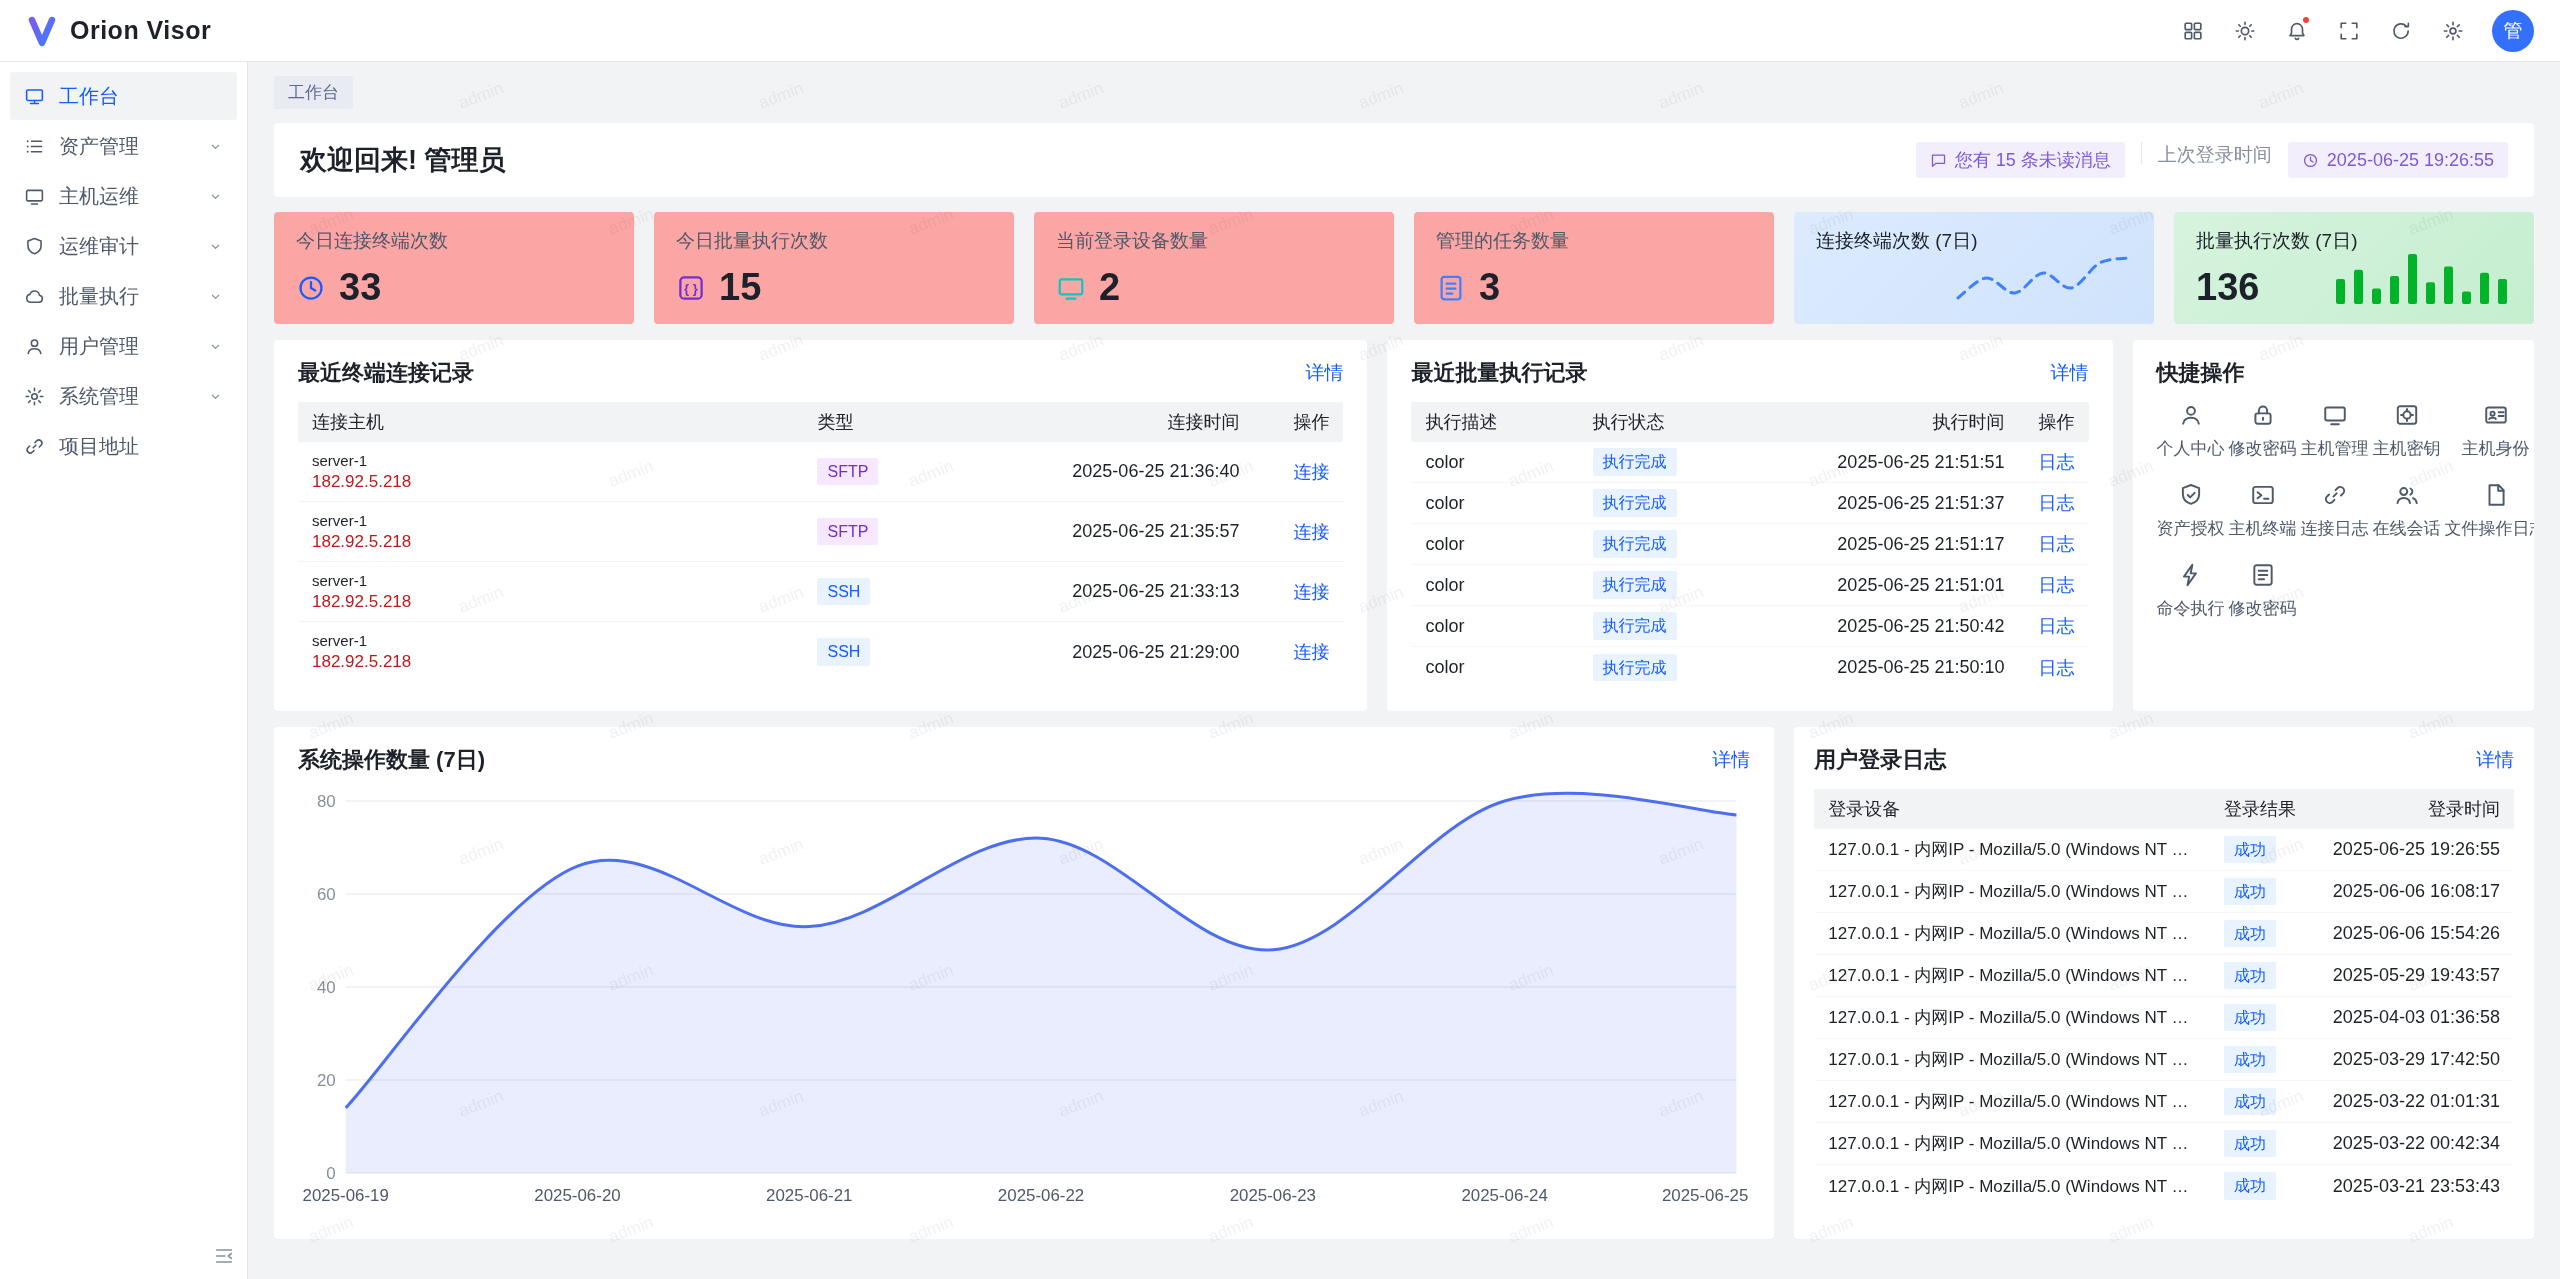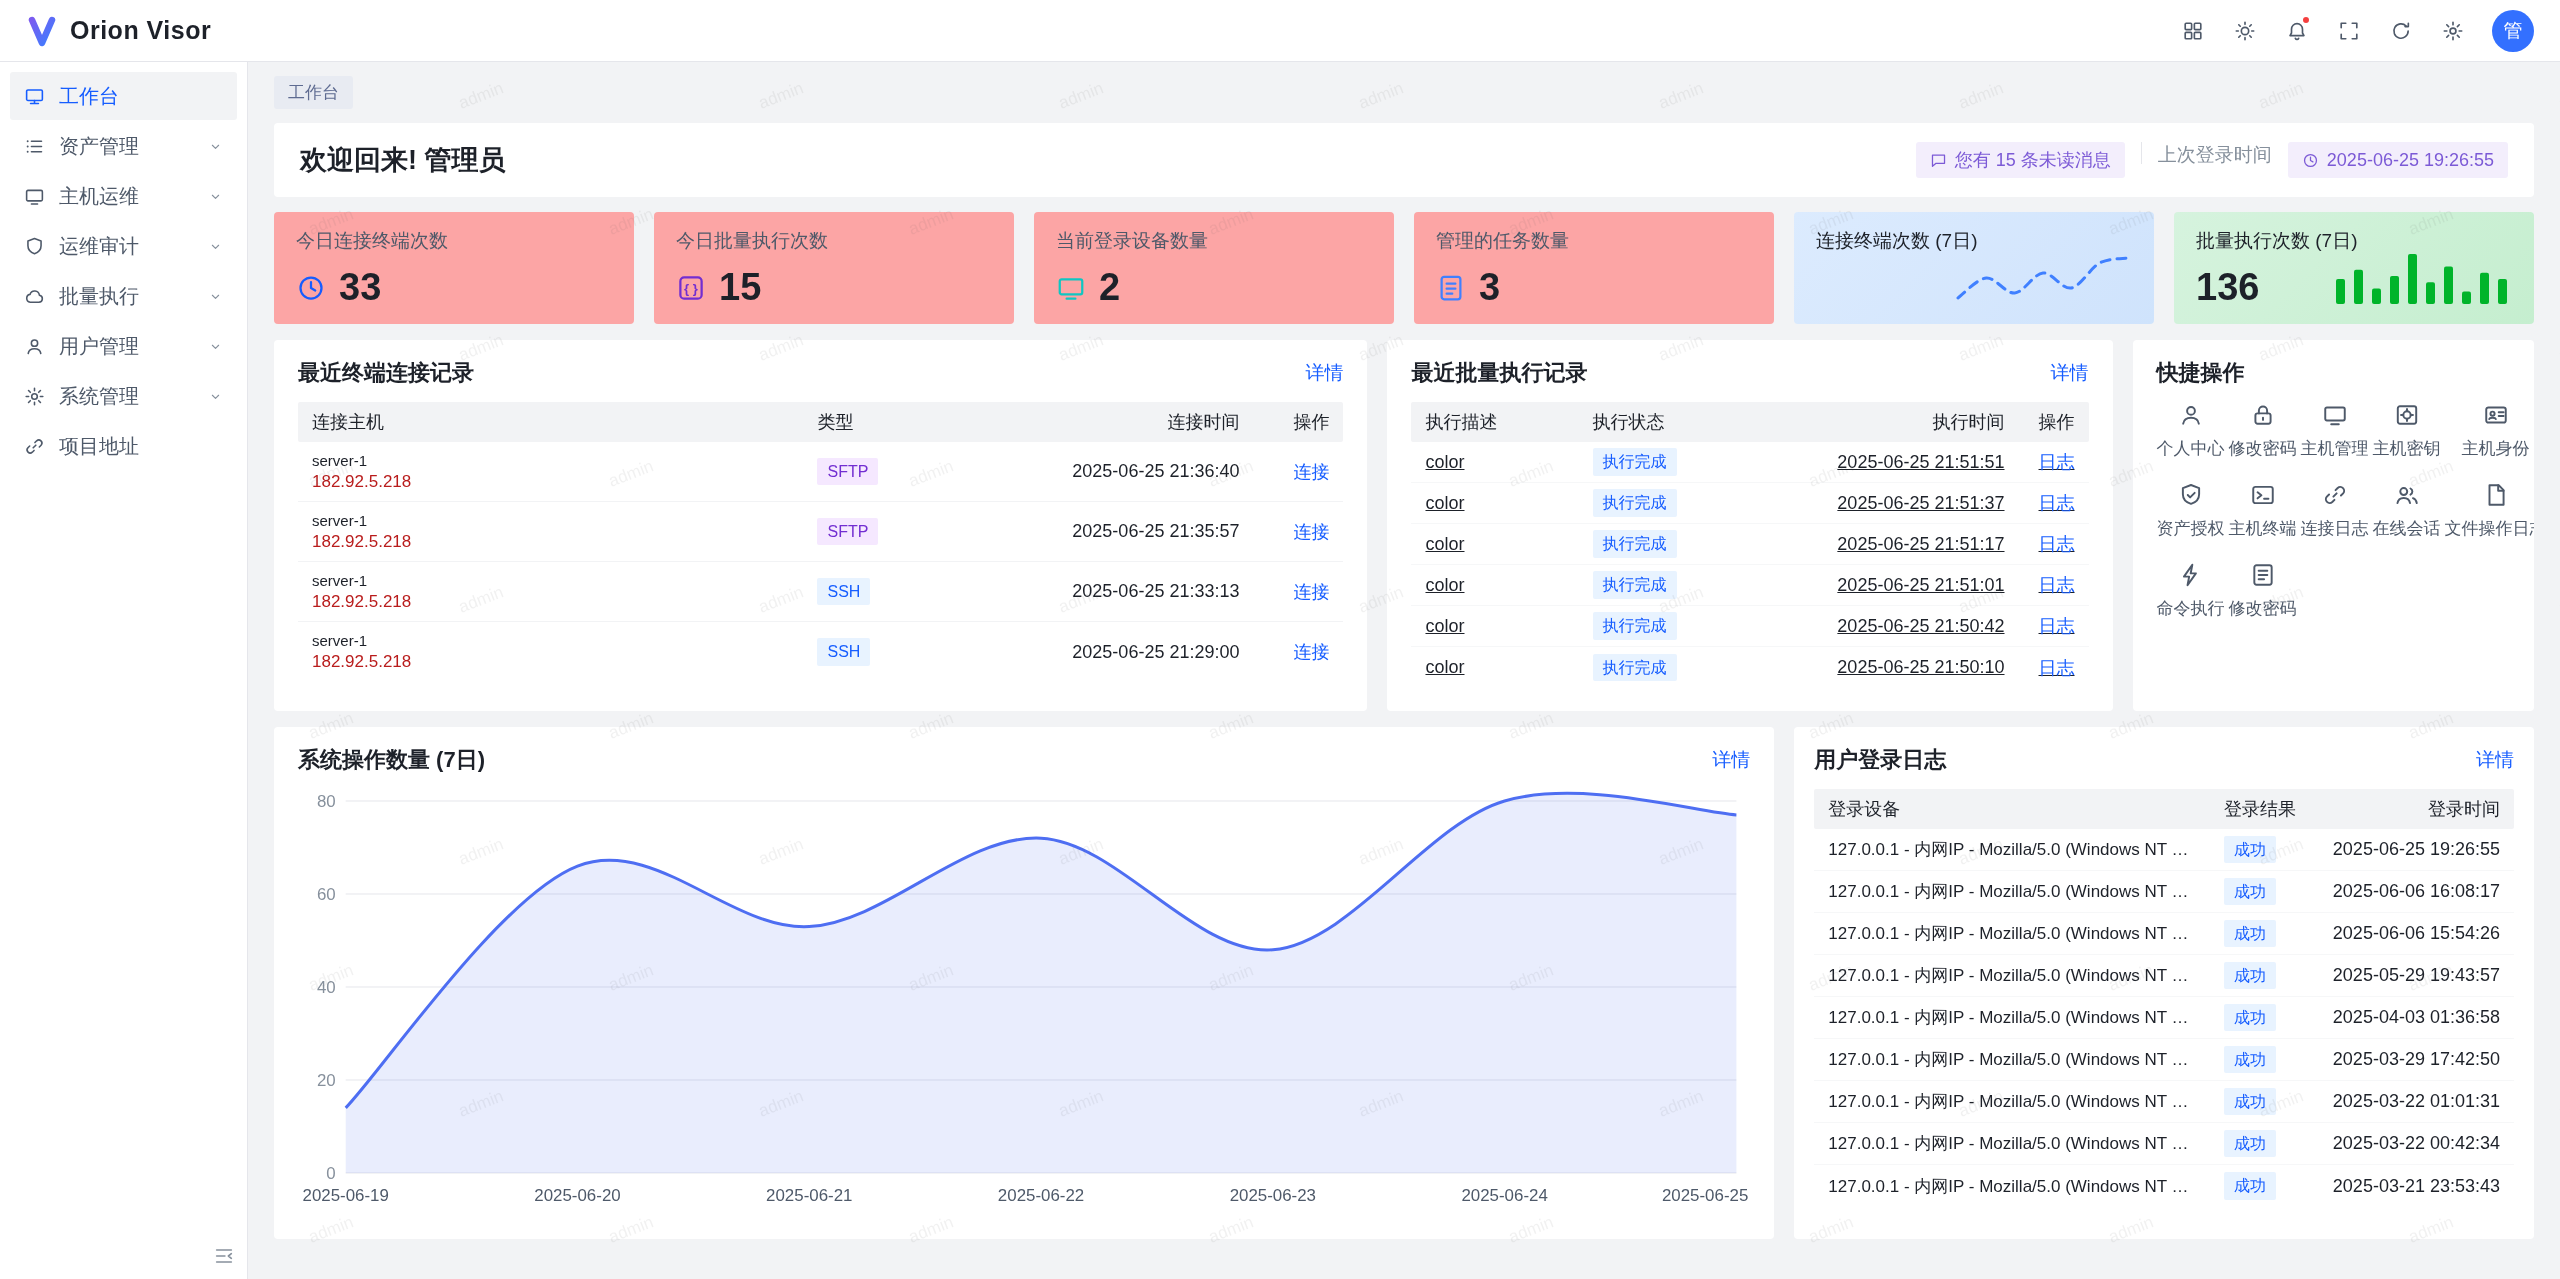--- a/index.html
+++ b/index.html
@@ -62,21 +62,21 @@
   .detail-link { color:#165dff; font-size:19px; cursor:pointer; text-decoration:none; }
 
   
   .thead, .trow { display:grid; align-items:center; }
   .thead { background:#f2f3f5; height:40px; font-size:18px; font-weight:500; color:#1d2129; border-radius:2px; }
   .th, .cell { padding:0 14px; overflow:hidden; }
   .right { text-align:right; }
   .t-terminal { grid-template-columns:1fr 150px 300px 90px; }
   .t-terminal.trow { height:60px; border-bottom:1px solid #f2f3f5; }
   .t-batch { grid-template-columns:1fr 160px 280px 70px; }
-  .t-batch.trow { height:41px; border-bottom:1px solid #f6f7f8;text-decoration:underline; }
+  .t-batch.trow { height:41px; border-bottom:1px solid #f6f7f8; }
   .t-login { grid-template-columns:1fr 100px 204px; }
   .t-login.trow { height:42px; border-bottom:1px solid #f6f7f8; }
   .trow:last-child { border-bottom:none; }
   .host-name { color:#1d2129; font-size:15px; }
   .host-ip { color:#b91c1c; font-size:17px; margin-top:3px; }
   .cell-time { color:#1d2129; font-size:18px; white-space:nowrap; }
   .desc { color:#1d2129; font-size:18px; }
   .device { color:#1d2129; font-size:17px; white-space:nowrap; text-overflow:ellipsis; overflow:hidden; }
   .action-link { color:#165dff; font-size:18px; cursor:pointer; text-decoration:none; }
   .tag { display:inline-block; padding:3px 10px; font-size:16px; border-radius:2px; line-height:1.35; white-space:nowrap; }

